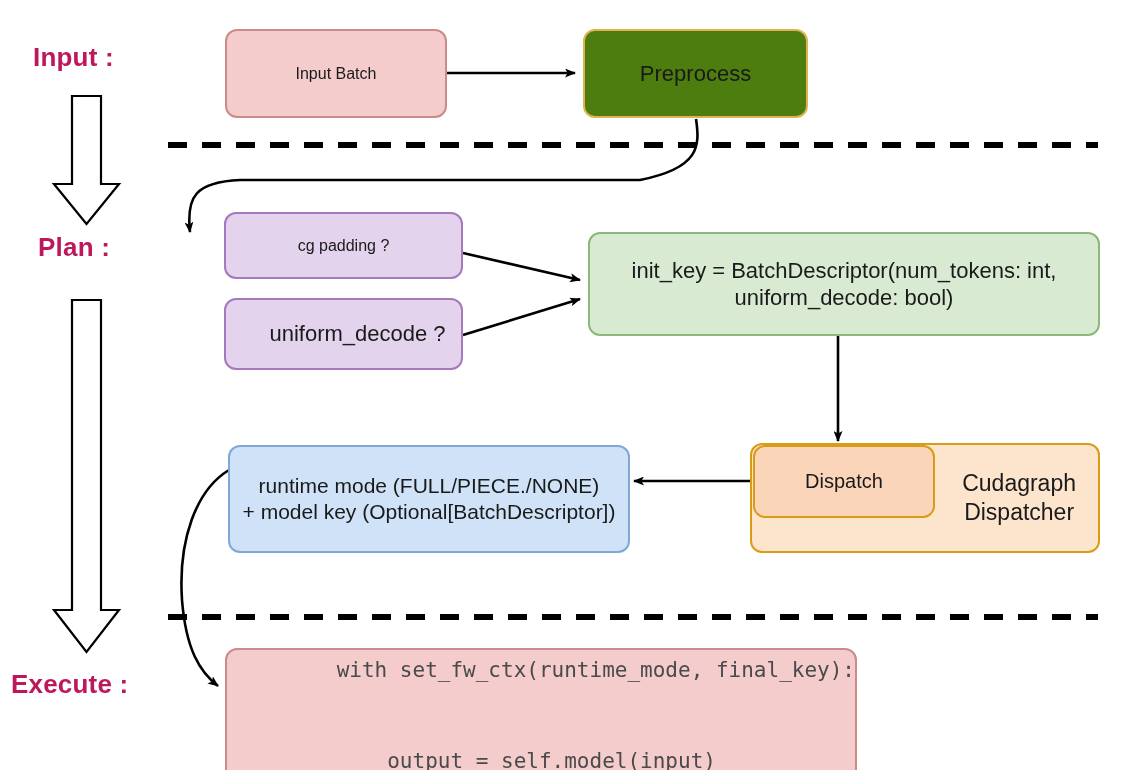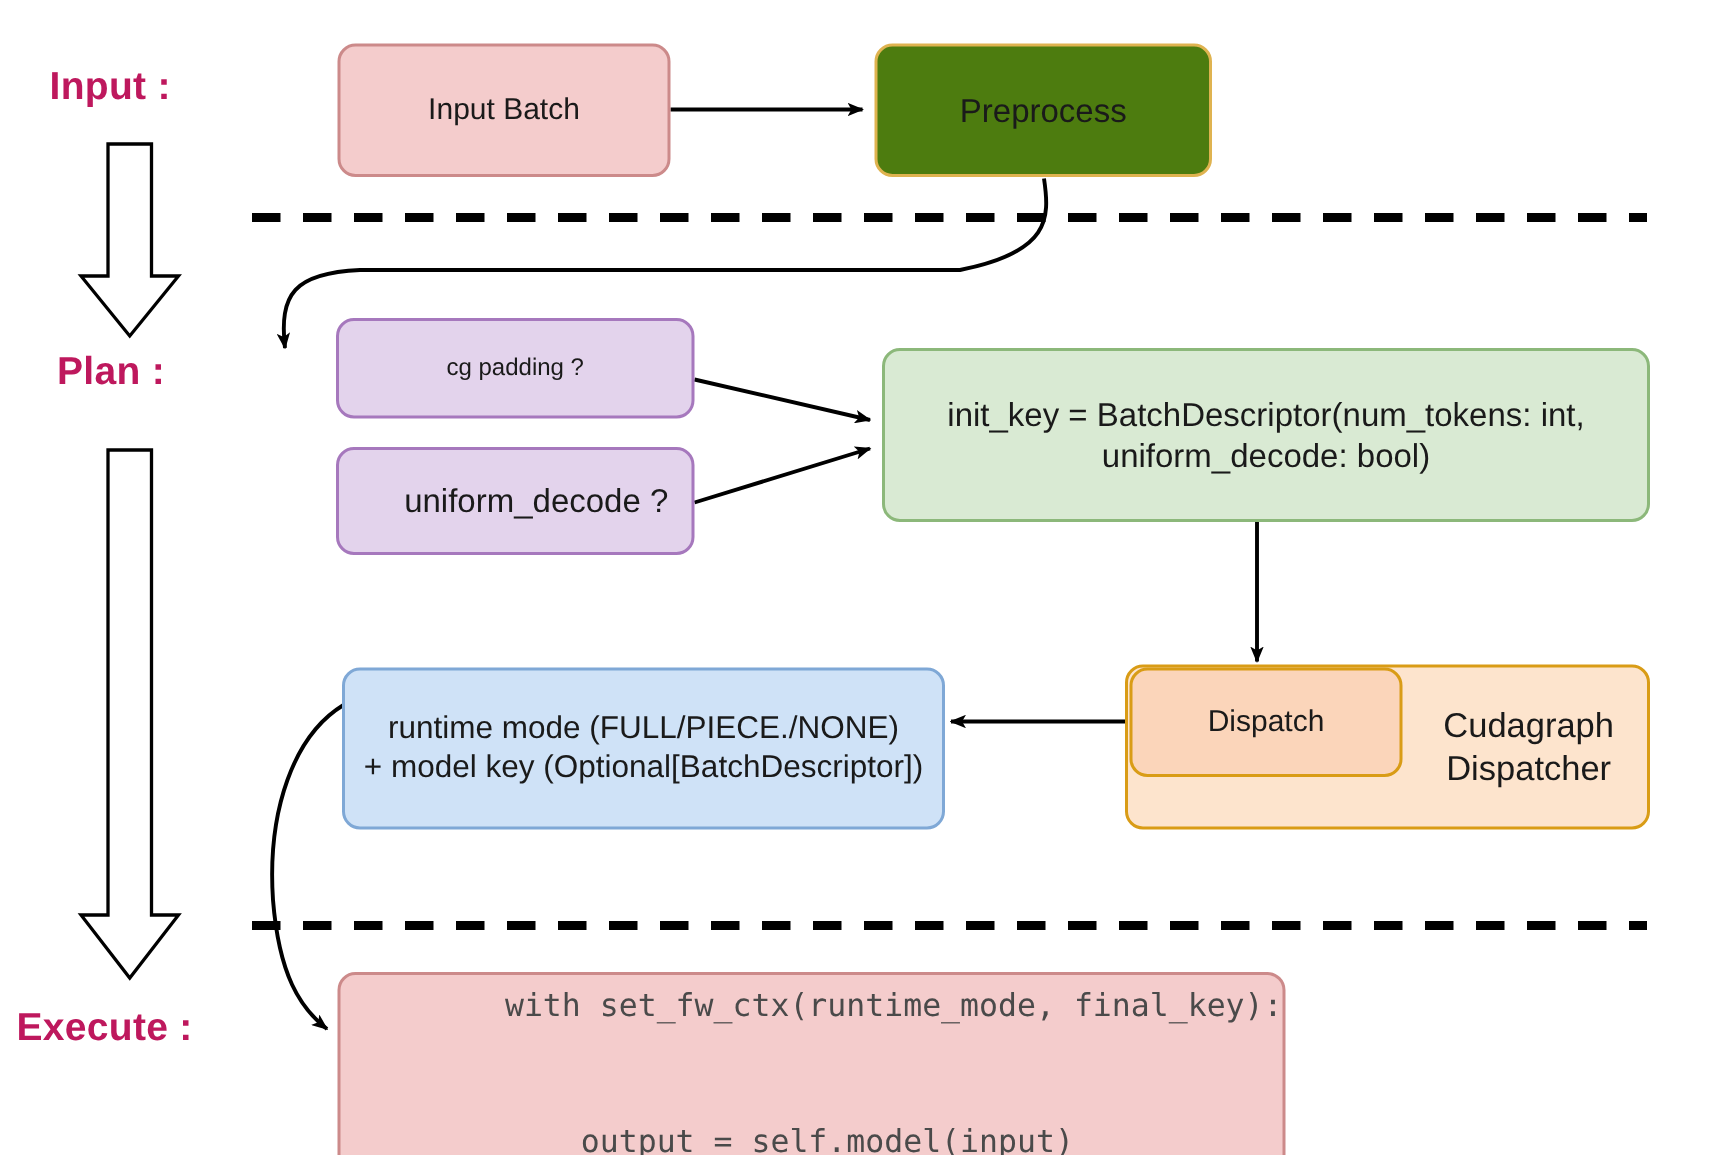--- a/index.html
+++ b/index.html
@@ -7,29 +7,29 @@
        font-family:"Liberation Sans",sans-serif;color:#1a1a1a;}
   #stage{position:absolute;left:0;top:0;width:1142px;height:770px;}
   .svg-layer{position:absolute;left:0;top:0;width:1142px;height:770px;pointer-events:none;}
   .node{position:absolute;box-sizing:border-box;display:flex;align-items:center;
         justify-content:center;text-align:center;border-radius:12px;border-width:2px;
         border-style:solid;line-height:1.25;}
   .stage-label{position:absolute;font-weight:bold;font-size:26px;color:#be185d;
         letter-spacing:0.2px;white-space:nowrap;}
   .code{font-family:"DejaVu Sans Mono","Liberation Mono",monospace;font-size:21px;
         color:#4a4a4a;white-space:pre;text-align:left;line-height:1.45;}
-  .n-input-batch{left:225px;top:29px;width:222px;height:89px;font-size:20px;
+  .n-input-batch{left:225px;top:29px;width:222px;height:89px;font-size:16px;
         background:#f4cccc;border-color:#cc8a8a;}
   .n-preprocess{left:583px;top:29px;width:225px;height:89px;font-size:22px;
         background:#4d7c0f;border-color:#dfb350;}
   .n-cg-padding{left:224px;top:212px;width:239px;height:67px;font-size:16px;
         background:#e3d3ec;border-color:#a678bd;}
   .n-uniform-decode{left:224px;top:298px;width:239px;height:72px;font-size:22px;
         background:#e3d3ec;border-color:#a678bd;padding-left:28px;}
-  .n-init-key{left:588px;top:232px;width:512px;height:116px;font-size:22px;
+  .n-init-key{left:588px;top:232px;width:512px;height:104px;font-size:22px;
         background:#d9ead3;border-color:#8cb87a;padding:0 14px;}
   .n-runtime-mode{left:228px;top:445px;width:402px;height:108px;font-size:21px;
         background:#cfe2f7;border-color:#7fa8d6;justify-content:center;}
   .n-cudagraph-dispatcher{left:750px;top:443px;width:350px;height:110px;font-size:23px;
         background:#fde4cd;border-color:#d99c16;justify-content:flex-end;
         padding-right:22px;}
   .n-dispatch{left:753px;top:445px;width:182px;height:73px;font-size:20px;
         background:#fbd5ba;border-color:#d99c16;z-index:3;}
   .n-execute-code{left:225px;top:648px;width:632px;height:135px;
         background:#f4cccc;border-color:#cc8a8a;justify-content:flex-end;

